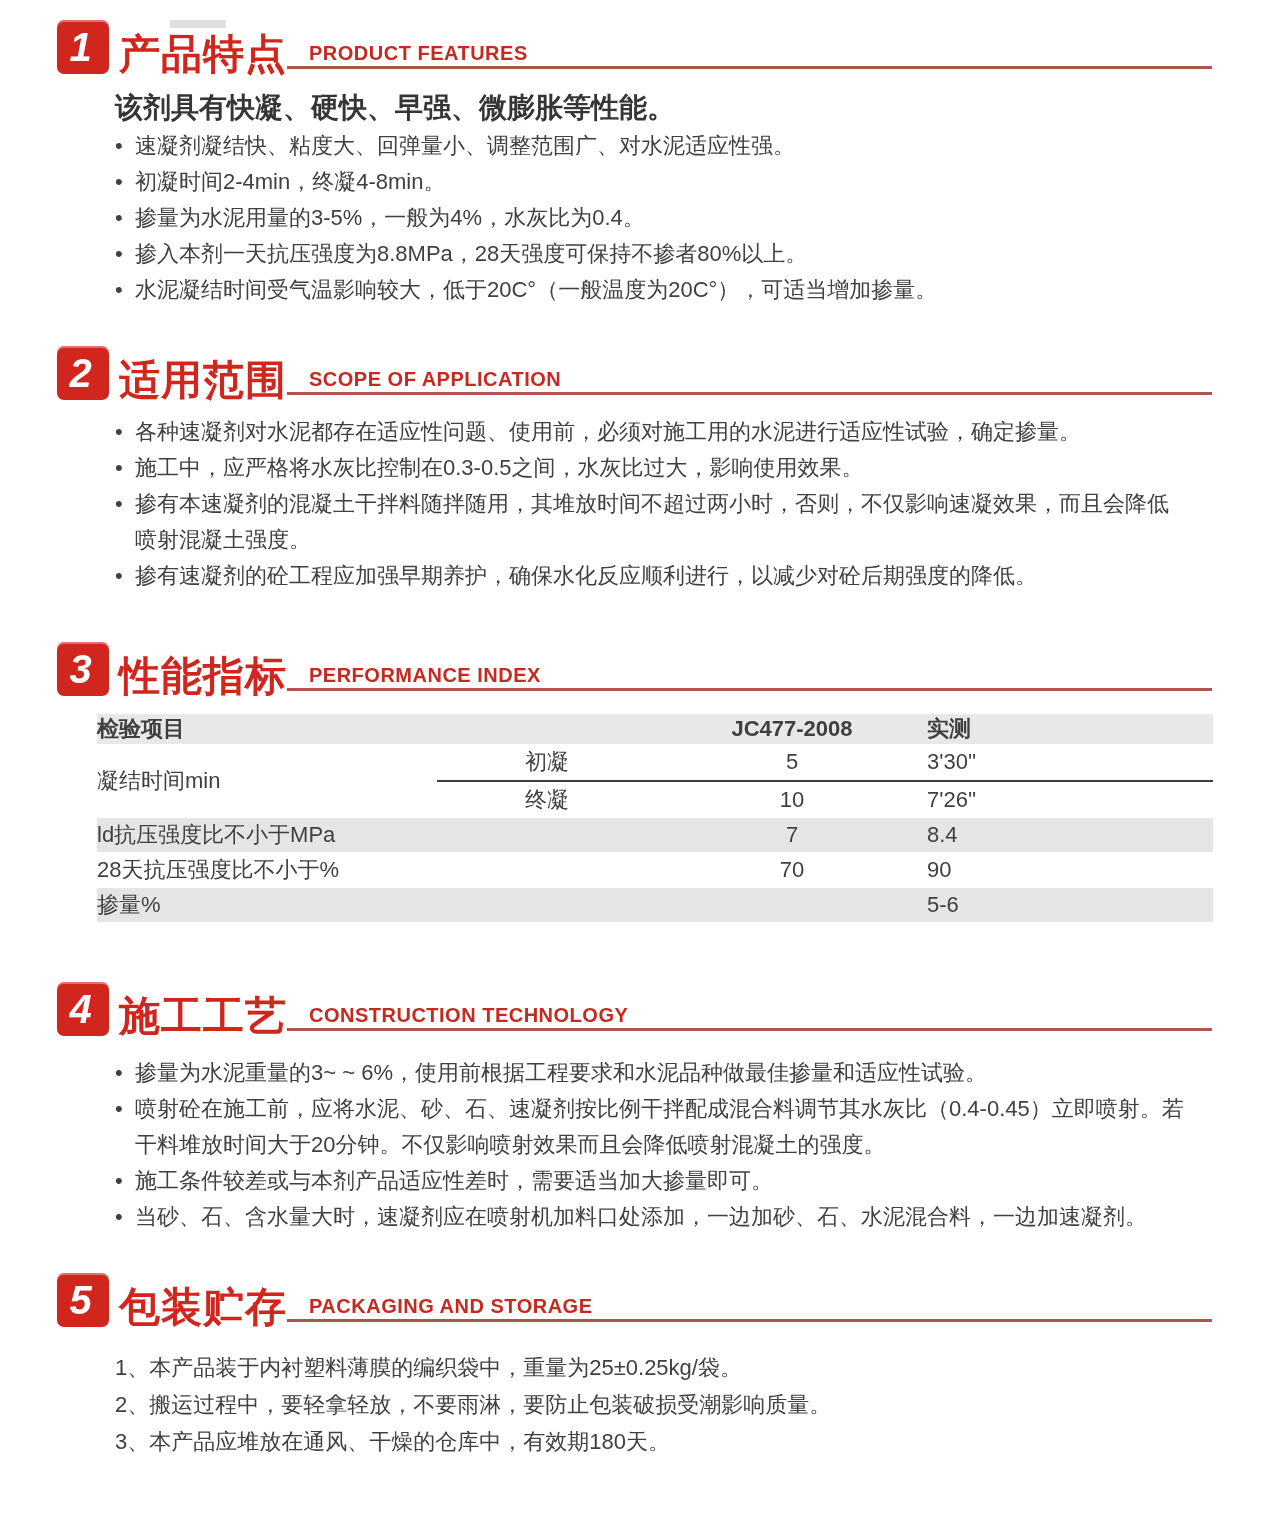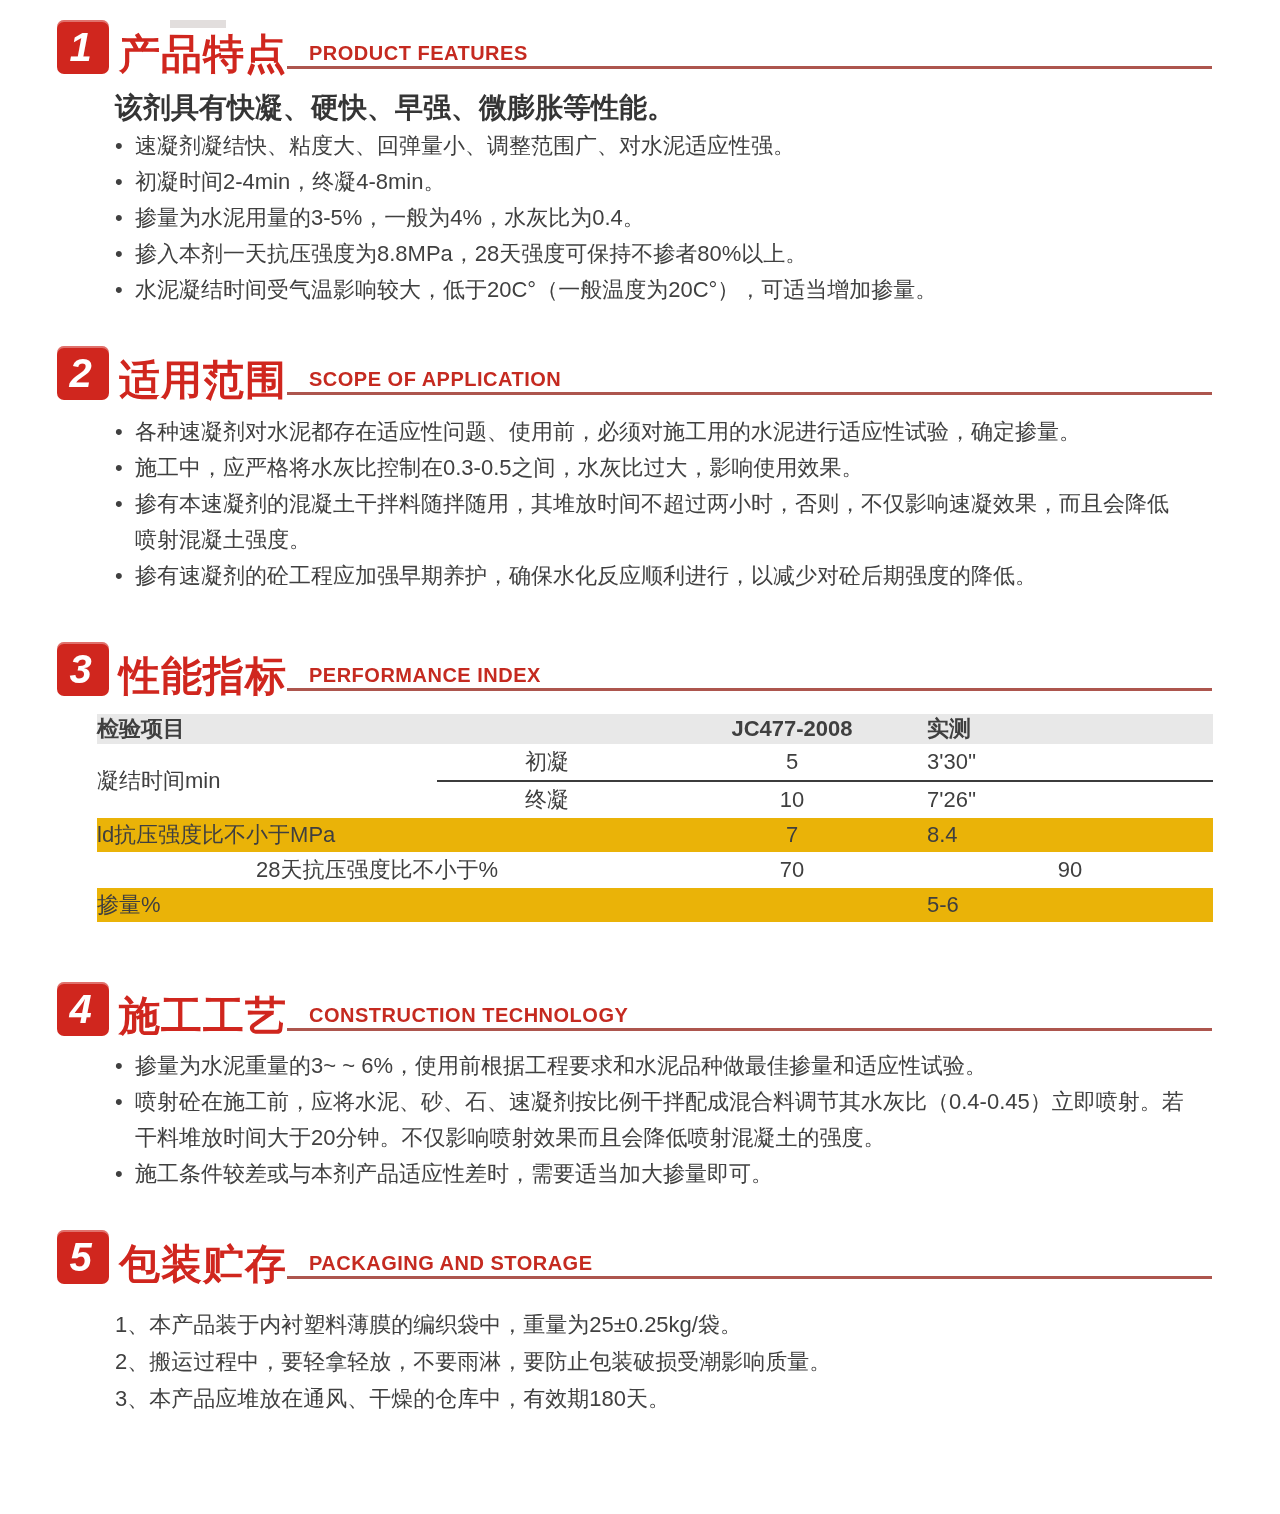--- a/index.html
+++ b/index.html
@@ -54,21 +54,21 @@
   }
   ul.bullets li {
     position:relative; padding-left:20px; font-size:22px; line-height:36px;
     color:#404040;
   }
   ul.bullets li::before {
     content:"•"; position:absolute; left:0; top:0; color:#404040;
   }
   .s1 .bullets { margin-top:2px; }
   .s2 .bullets { margin-top:14px; }
-  .s4 .bullets { margin-top:12px; }
+  .s4 .bullets { margin-top:19px; }
   .numbered { margin:22px 0 0 115px; width:1075px; }
   .numbered p { font-size:22px; line-height:37px; color:#404040; }
 
   .sec-1 { margin-top:20px; }
   .sec-2 { margin-top:38px; }
   .sec-3 { margin-top:48px; }
   .sec-4 { margin-top:60px; }
   .sec-5 { margin-top:38px; }
 
   
@@ -76,22 +76,22 @@
     margin:18px 0 0 97px; width:1116px; border-collapse:collapse;
     font-size:22px; color:#3f3f3f; table-layout:fixed;
   }
   table.spec td { padding:0; vertical-align:middle; }
   .row-head td { background:#e8e8e8; height:27px; font-weight:bold; }
   .cell-label { text-align:left; padding-left:25px; }
   .cell-center { text-align:center; }
   .cell-meas { text-align:left; padding-left:105px; }
   .row-sub td { height:37px; background:#ffffff; }
   .sub-divider { border-bottom:2px solid #3c3c3c; }
-  .row-gray td { background:#eab308; height:34px; }
-  .row-white td { background:#ffffff; height:36px;text-align:center; }
+  .row-gray td { background:#e5e5e5; height:34px; }
+  .row-white td { background:#ffffff; height:36px; }
 </style>
 </head>
 <body>
 
 <div class="page">
 
   <div class="top-fragment"></div>
 
   <div class="sec-1 s1">
     <div class="sec-header">
@@ -196,20 +196,21 @@
       <div class="title-zh">施工工艺</div>
       <div class="title-right">
         <div class="title-en">CONSTRUCTION TECHNOLOGY</div>
         <div class="rule"></div>
       </div>
     </div>
     <ul class="bullets">
       <li>掺量为水泥重量的3~ ~ 6%，使用前根据工程要求和水泥品种做最佳掺量和适应性试验。</li>
       <li>喷射砼在施工前，应将水泥、砂、石、速凝剂按比例干拌配成混合料调节其水灰比（0.4-0.45）立即喷射。若干料堆放时间大于20分钟。不仅影响喷射效果而且会降低喷射混凝土的强度。</li>
       <li>施工条件较差或与本剂产品适应性差时，需要适当加大掺量即可。</li>
+      <li>当砂、石、含水量大时，速凝剂应在喷射机加料口处添加，一边加砂、石、水泥混合料，一边加速凝剂。</li>
     </ul>
   </div>
 
   <div class="sec-5">
     <div class="sec-header">
       <div class="badge">
         <span>5</span>
       </div>
       <div class="title-zh">包装贮存</div>
       <div class="title-right">

